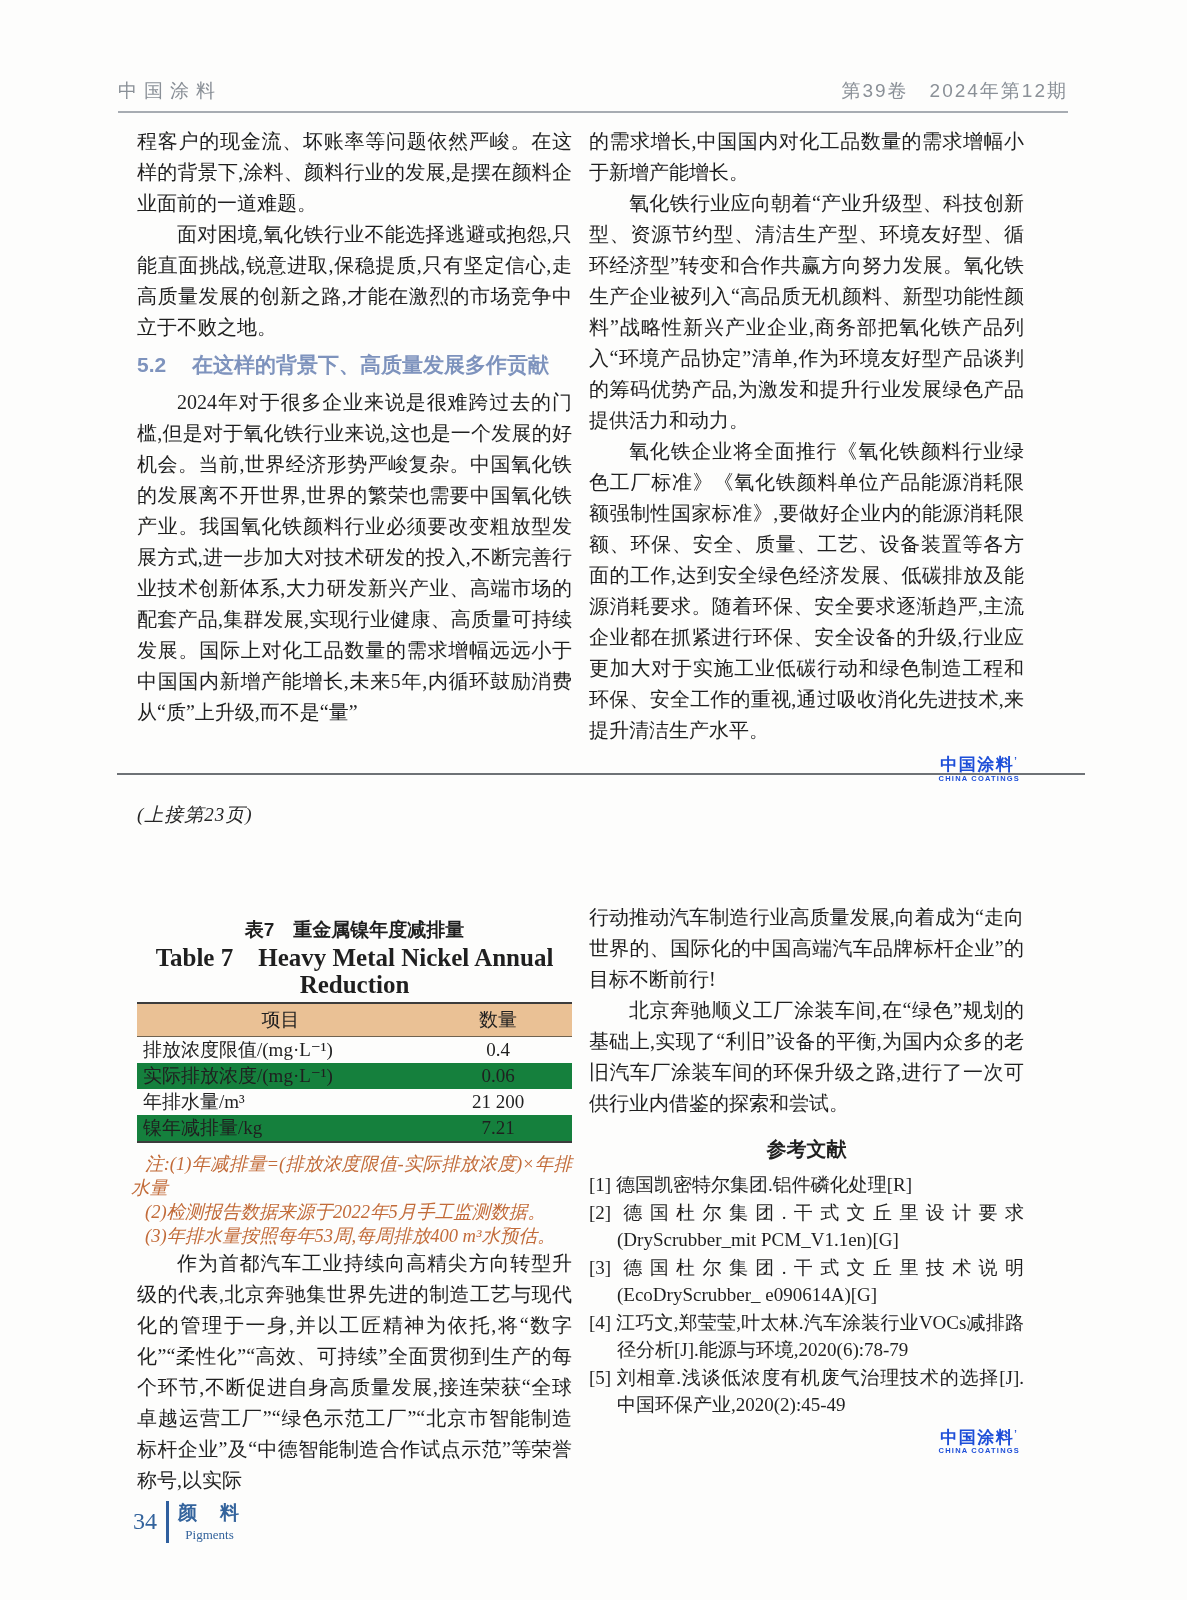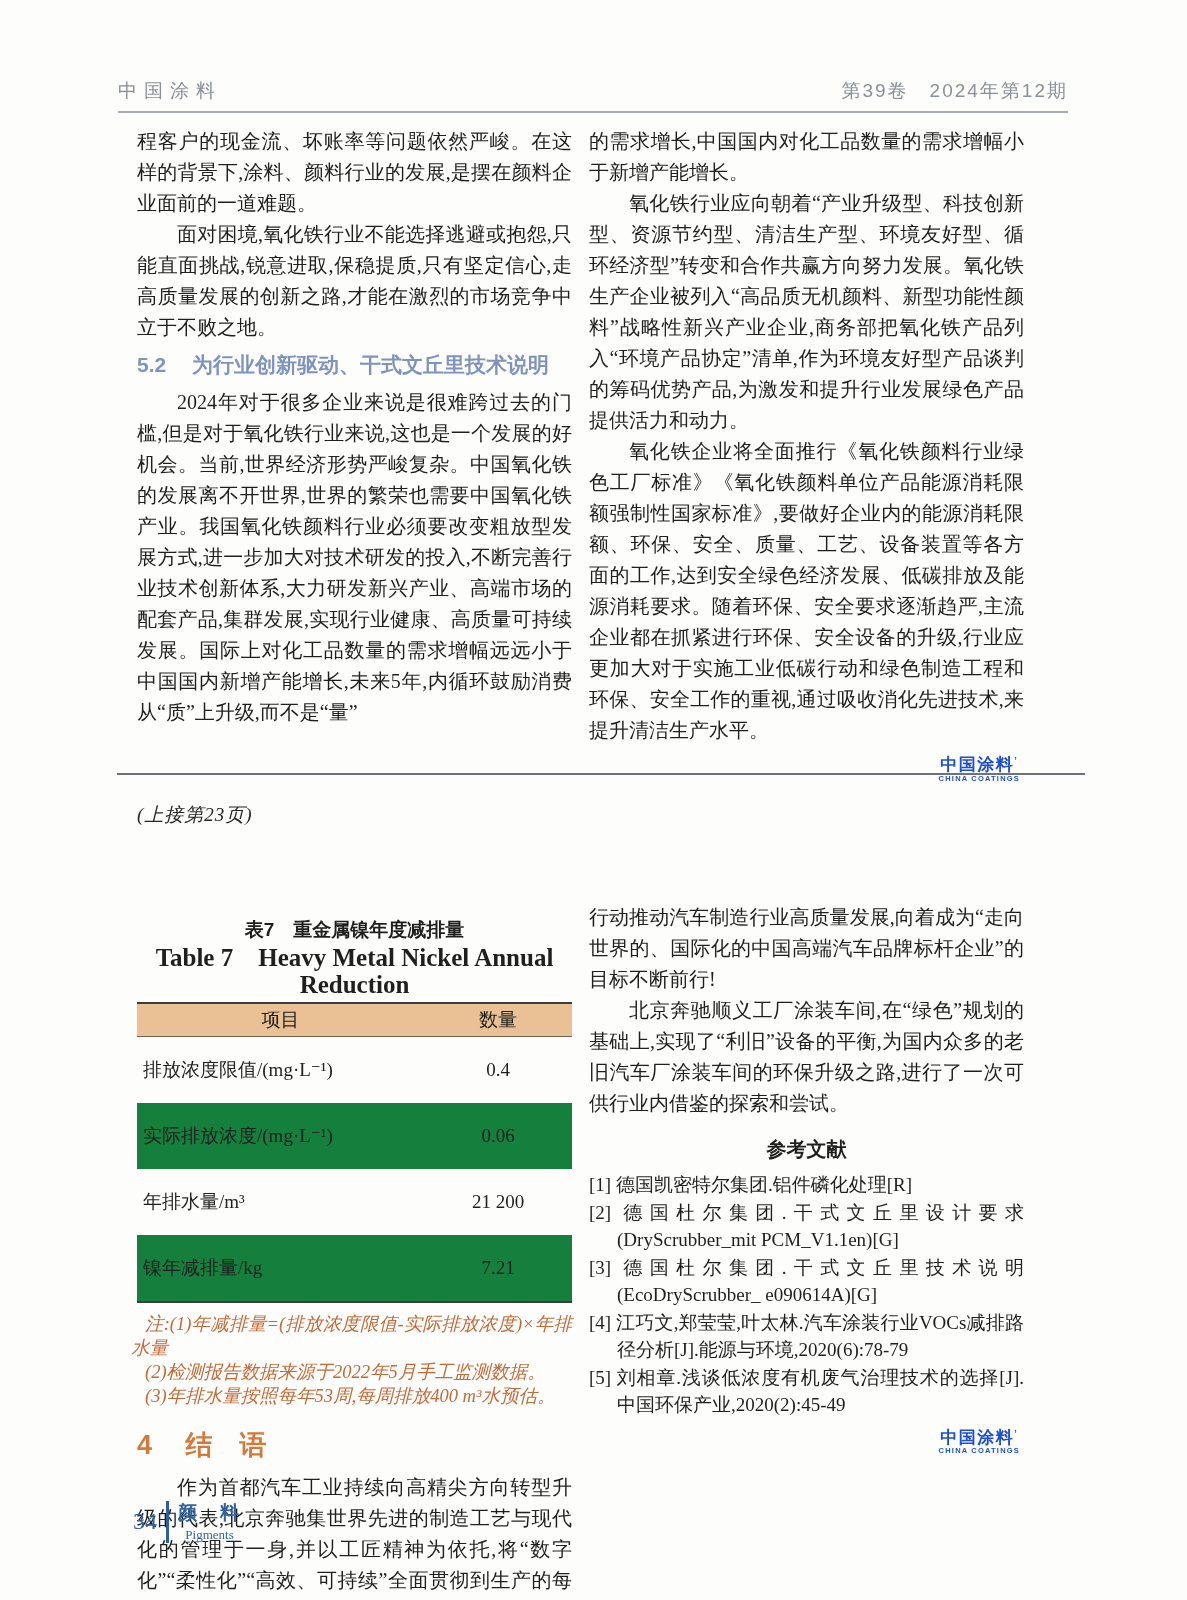--- a/index.html
+++ b/index.html
@@ -57,21 +57,21 @@
   }
   table.data{
     width:100%;border-collapse:collapse;margin-top:4px;
     border-top:2.5px solid #3c3c3c;border-bottom:2.5px solid #3c3c3c;
     font-size:19px;
   }
   table.data th{
     background:#eac195;font-weight:normal;padding:3px 0;text-align:center;
     border-bottom:1.5px solid #6f6250;
   }
-  table.data td{padding:20px 0;height:24px;}
+  table.data td{padding:0 0;height:24px;}
   table.data td.lbl{padding-left:6px;text-align:left;width:66%;}
   table.data td.val{text-align:center;}
   tr.alt td{background:#15803d;}
   
   .notes{margin:9px 0 0 -6px;width:calc(100% + 6px);}
   .note{
     margin:0;font-size:18.5px;line-height:24px;color:#c26b39;
     font-style:italic;text-align:justify;text-indent:14px;
     font-family:"Liberation Serif","DejaVu Serif",serif;
   }
@@ -110,21 +110,21 @@
     <span class="jname">中国涂料</span>
     <span class="issue">第39卷　2024年第12期</span>
   </div>
 
   <div class="cols art1">
     <div class="col">
       <p class="body-p">程客户的现金流、坏账率等问题依然严峻。在这样的背景下,涂料、颜料行业的发展,是摆在颜料企业面前的一道难题。</p>
       <p class="body-p indent">面对困境,氧化铁行业不能选择逃避或抱怨,只能直面挑战,锐意进取,保稳提质,只有坚定信心,走高质量发展的创新之路,才能在激烈的市场竞争中立于不败之地。</p>
       <h3 class="h52">
         <span class="h-num">5.2</span>
-        <span>为行业创新驱动、干式文丘里技术说明</span>
+        <span>在这样的背景下、高质量发展多作贡献</span>
       </h3>
       <p class="body-p indent">2024年对于很多企业来说是很难跨过去的门槛,但是对于氧化铁行业来说,这也是一个发展的好机会。当前,世界经济形势严峻复杂。中国氧化铁的发展离不开世界,世界的繁荣也需要中国氧化铁产业。我国氧化铁颜料行业必须要改变粗放型发展方式,进一步加大对技术研发的投入,不断完善行业技术创新体系,大力研发新兴产业、高端市场的配套产品,集群发展,实现行业健康、高质量可持续发展。国际上对化工品数量的需求增幅远远小于中国国内新增产能增长,未来5年,内循环鼓励消费从“质”上升级,而不是“量”</p>
     </div>
     <div class="col">
       <p class="body-p">的需求增长,中国国内对化工品数量的需求增幅小于新增产能增长。</p>
       <p class="body-p indent">氧化铁行业应向朝着“产业升级型、科技创新型、资源节约型、清洁生产型、环境友好型、循环经济型”转变和合作共赢方向努力发展。氧化铁生产企业被列入“高品质无机颜料、新型功能性颜料”战略性新兴产业企业,商务部把氧化铁产品列入“环境产品协定”清单,作为环境友好型产品谈判的筹码优势产品,为激发和提升行业发展绿色产品提供活力和动力。</p>
       <p class="body-p indent">氧化铁企业将全面推行《氧化铁颜料行业绿色工厂标准》《氧化铁颜料单位产品能源消耗限额强制性国家标准》,要做好企业内的能源消耗限额、环保、安全、质量、工艺、设备装置等各方面的工作,达到安全绿色经济发展、低碳排放及能源消耗要求。随着环保、安全要求逐渐趋严,主流企业都在抓紧进行环保、安全设备的升级,行业应更加大对于实施工业低碳行动和绿色制造工程和环保、安全工作的重视,通过吸收消化先进技术,来提升清洁生产水平。</p>
       <div class="logo">
         <div class="logo-cn"><span>中国涂料</span><span class="logo-mark">’</span></div>
         <div class="logo-en">CHINA COATINGS</div>
@@ -164,24 +164,20 @@
             <td class="lbl">镍年减排量/kg</td>
             <td class="val">7.21</td>
           </tr>
         </tbody>
       </table>
       <div class="notes">
         <p class="note">注:(1)年减排量=(排放浓度限值-实际排放浓度)×年排水量</p>
         <p class="note">(2)检测报告数据来源于2022年5月手工监测数据。</p>
         <p class="note">(3)年排水量按照每年53周,每周排放400 m³水预估。</p>
       </div>
-      <h2 class="h4">
-        <span class="h-num">4</span>
-        <span>结　语</span>
-      </h2>
       <p class="body-p indent">作为首都汽车工业持续向高精尖方向转型升级的代表,北京奔驰集世界先进的制造工艺与现代化的管理于一身,并以工匠精神为依托,将“数字化”“柔性化”“高效、可持续”全面贯彻到生产的每个环节,不断促进自身高质量发展,接连荣获“全球卓越运营工厂”“绿色示范工厂”“北京市智能制造标杆企业”及“中德智能制造合作试点示范”等荣誉称号,以实际</p>
     </div>
     <div class="col">
       <p class="body-p">行动推动汽车制造行业高质量发展,向着成为“走向世界的、国际化的中国高端汽车品牌标杆企业”的目标不断前行!</p>
       <p class="body-p indent">北京奔驰顺义工厂涂装车间,在“绿色”规划的基础上,实现了“利旧”设备的平衡,为国内众多的老旧汽车厂涂装车间的环保升级之路,进行了一次可供行业内借鉴的探索和尝试。</p>
       <h3 class="ref-title">参考文献</h3>
       <p class="ref">[1] 德国凯密特尔集团.铝件磷化处理[R]</p>
       <p class="ref">[2] 德国杜尔集团.干式文丘里设计要求(DryScrubber_mit PCM_V1.1en)[G]</p>
       <p class="ref">[3] 德国杜尔集团.干式文丘里技术说明(EcoDryScrubber_ e090614A)[G]</p>
       <p class="ref">[4] 江巧文,郑莹莹,叶太林.汽车涂装行业VOCs减排路径分析[J].能源与环境,2020(6):78-79</p>

